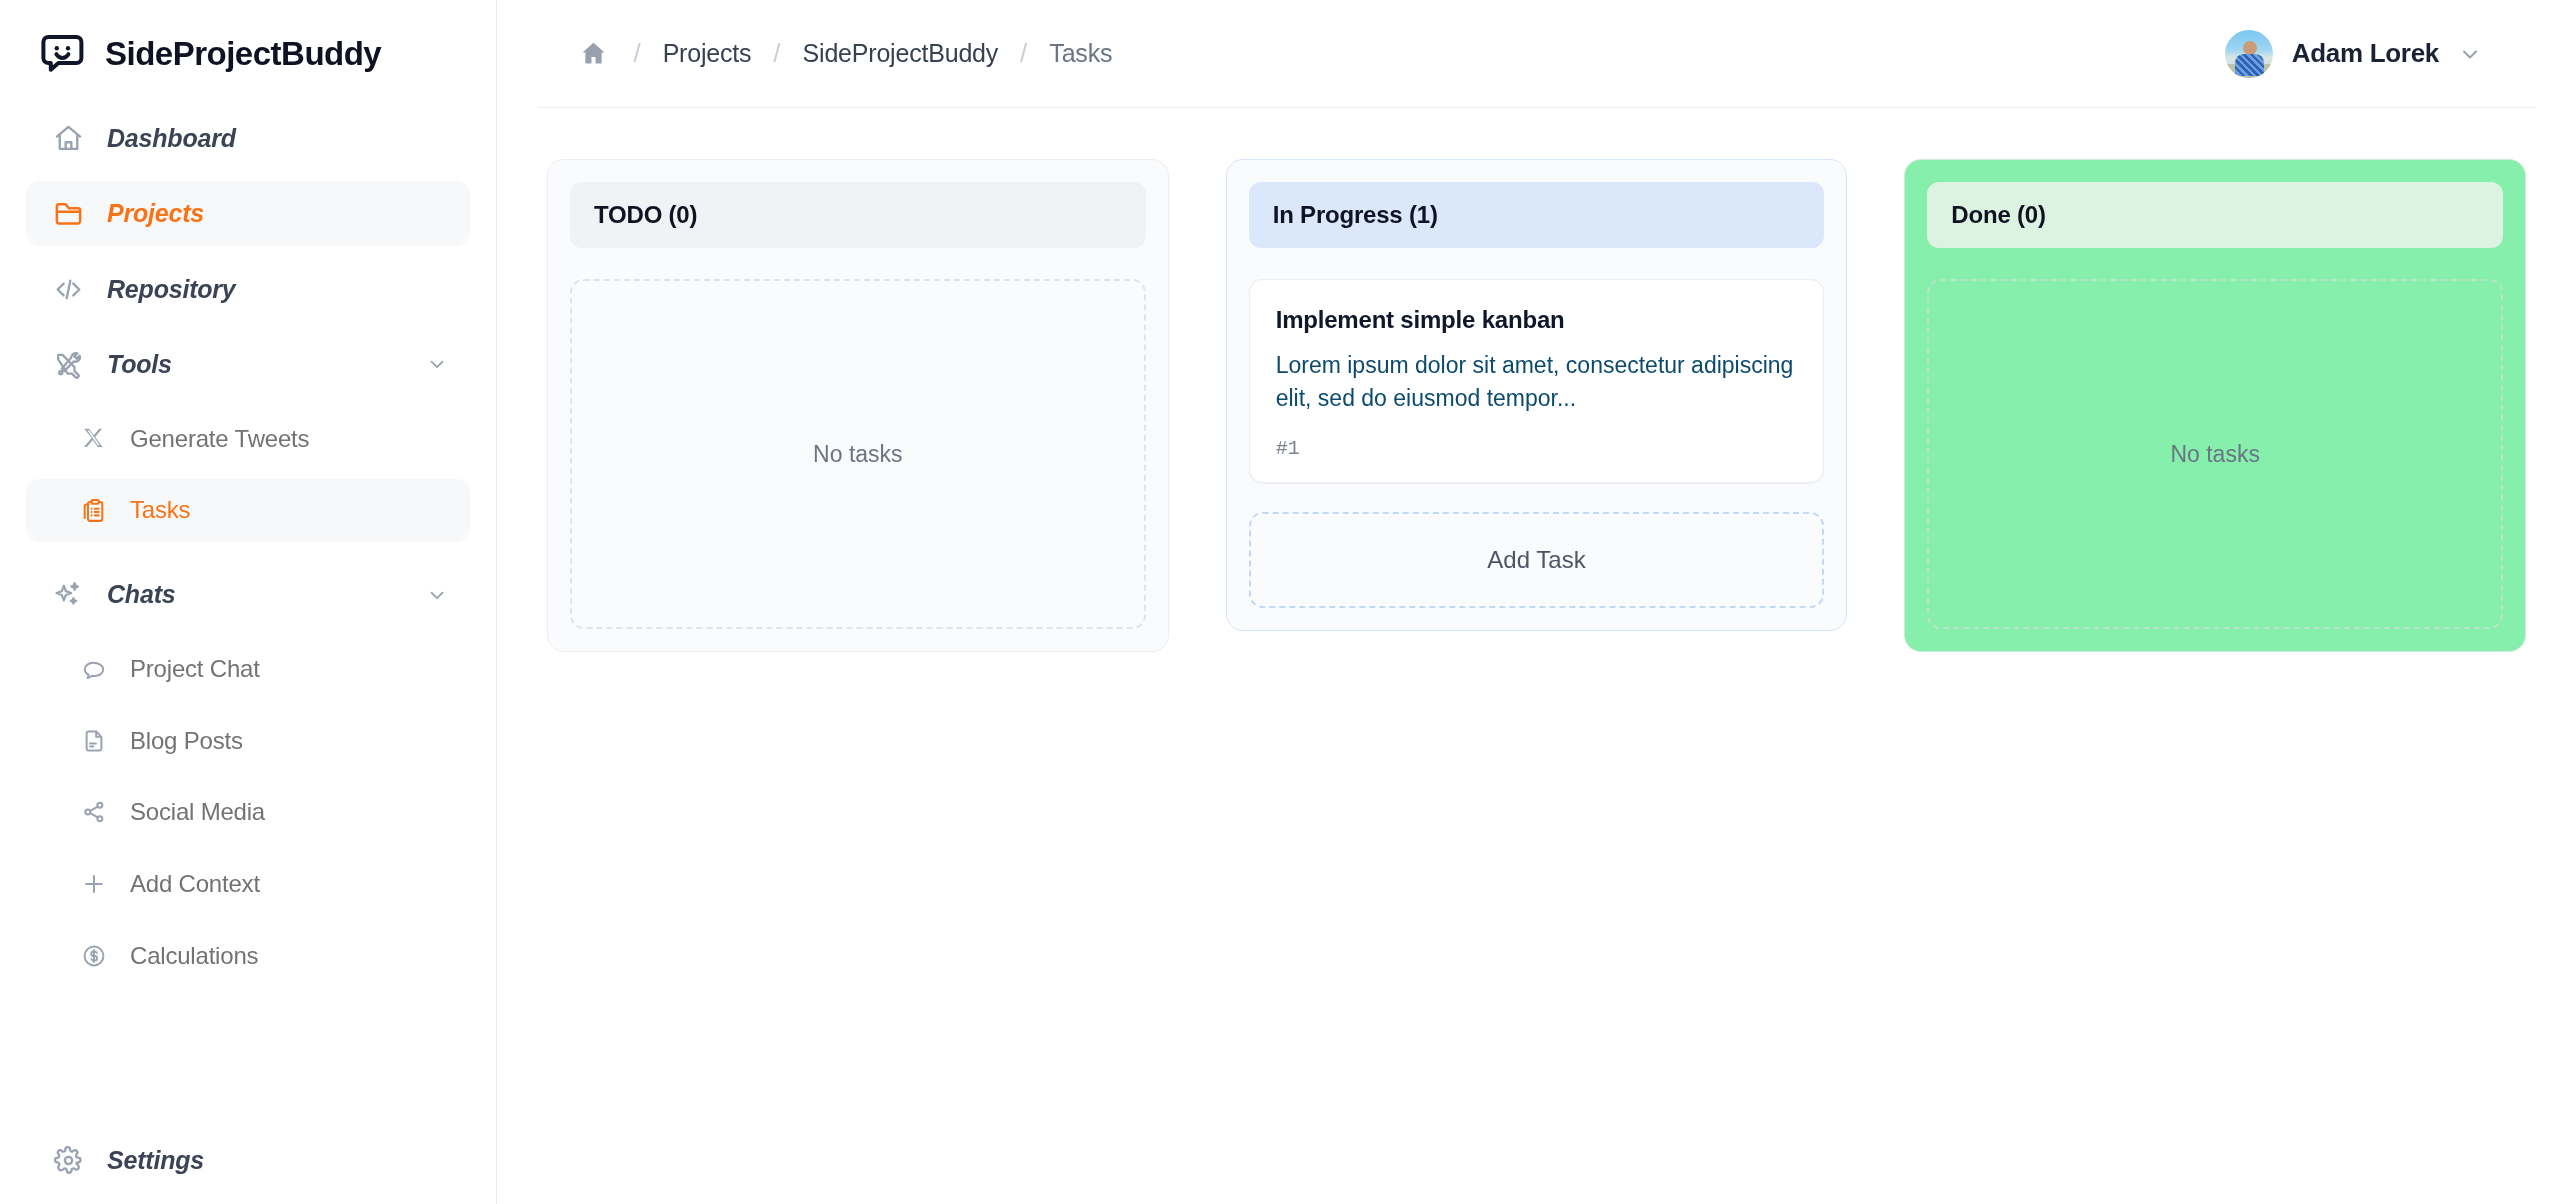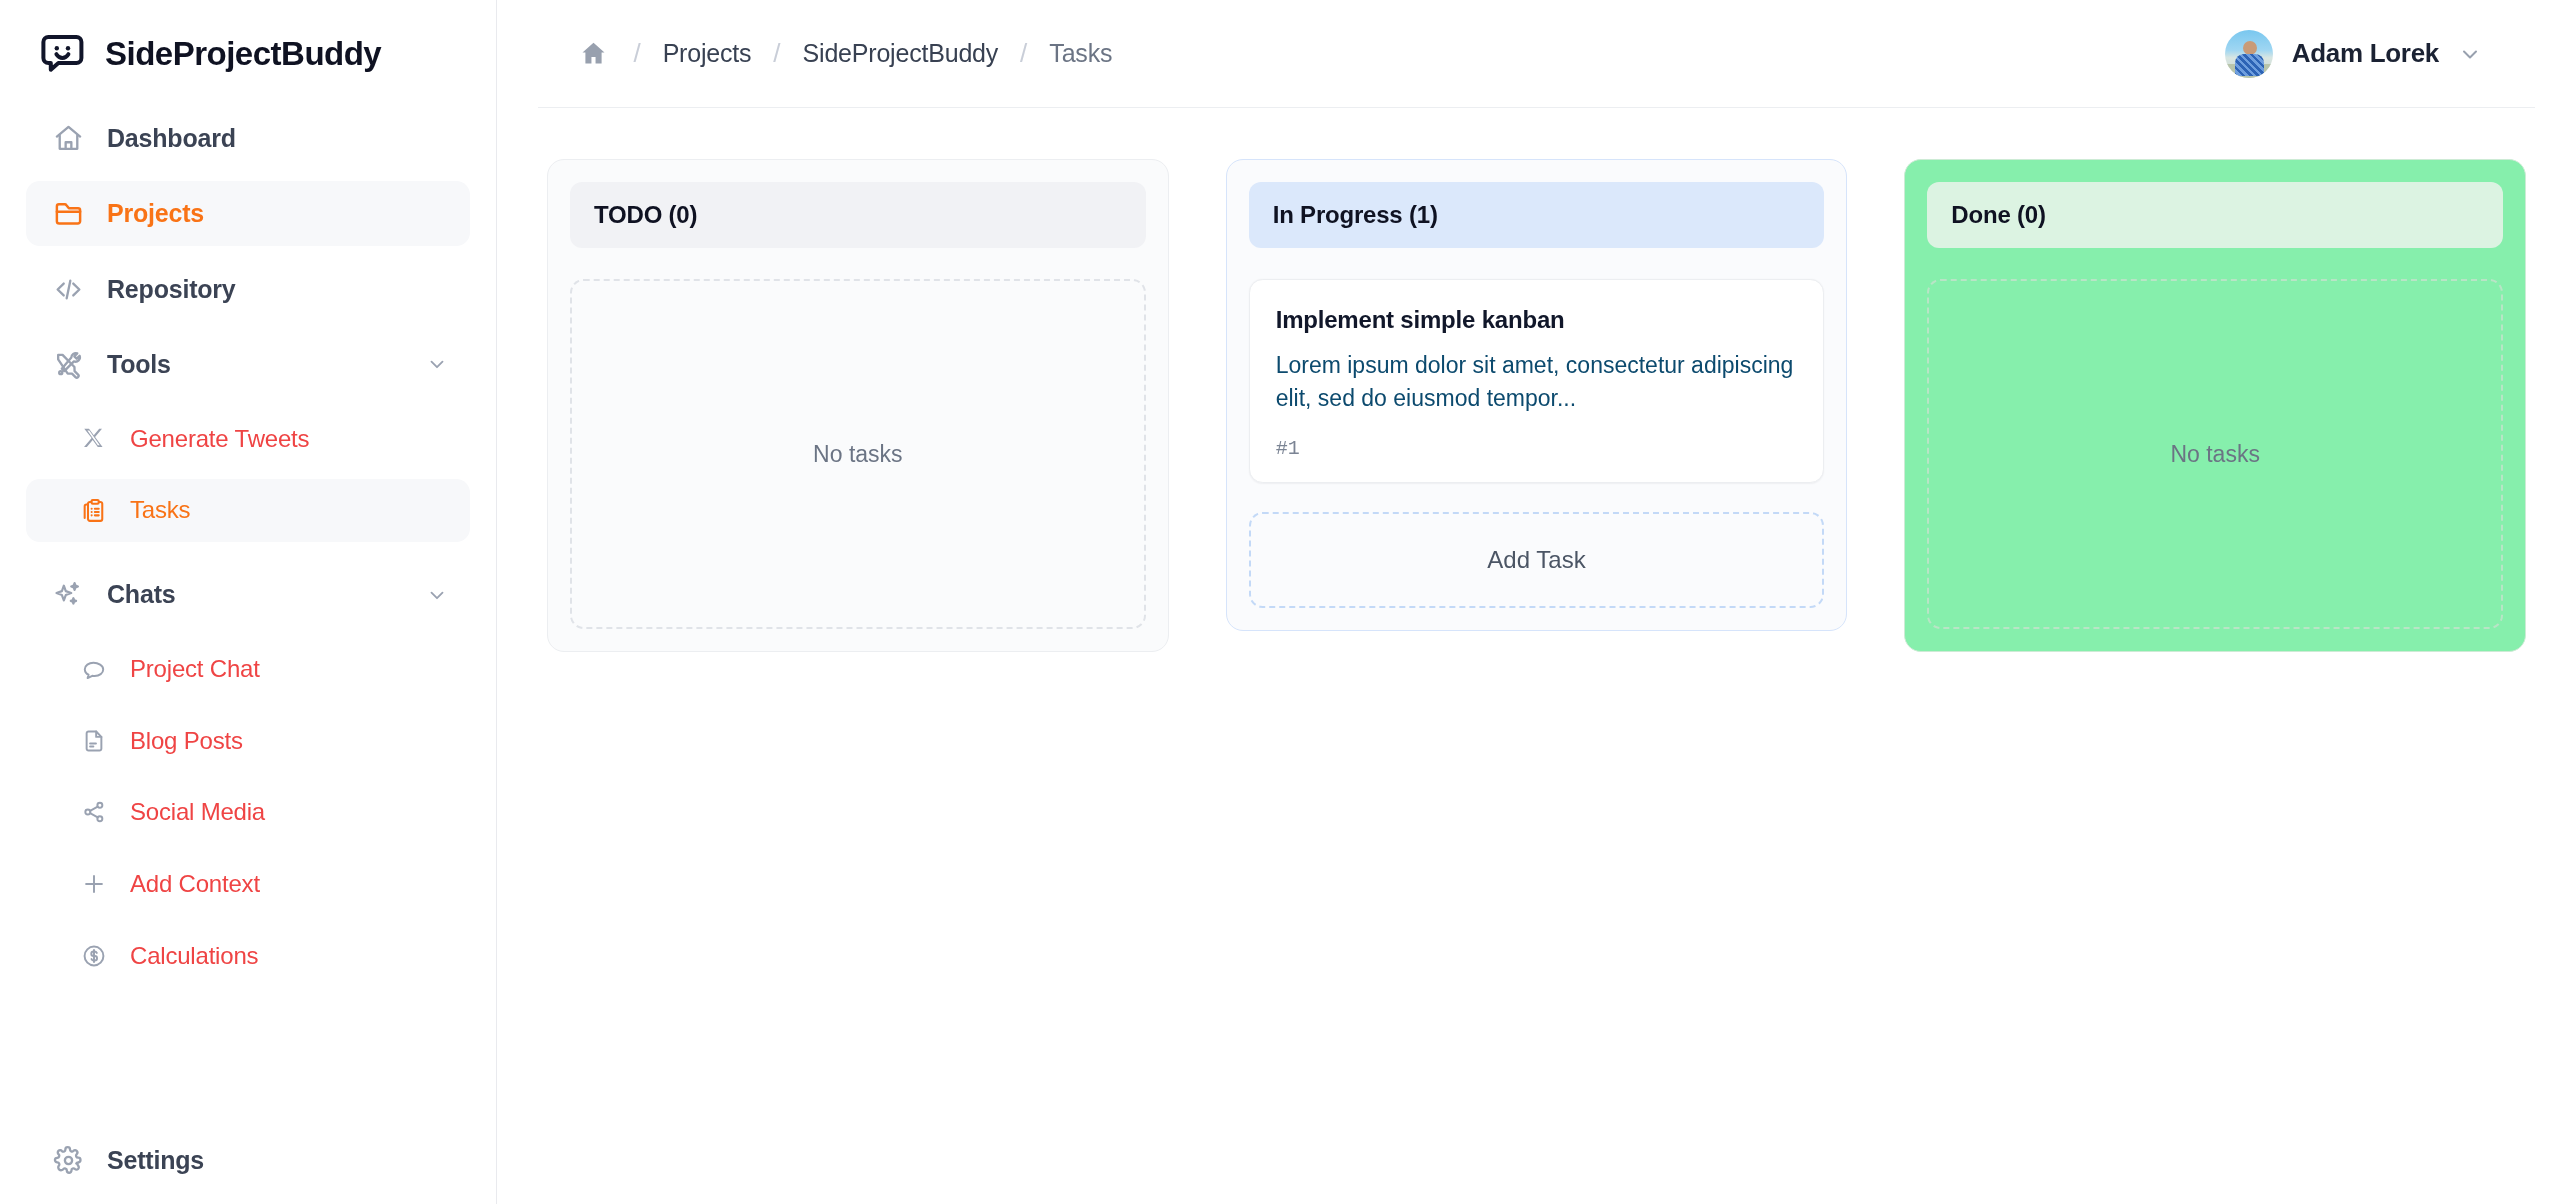--- a/index.html
+++ b/index.html
@@ -28,38 +28,38 @@
   .brand-name {
     font-size: 33px; font-weight: 700; color: #0f1222;
     letter-spacing: -0.5px; line-height: 1;
   }
 
   .nav { padding: 0 26px; }
   .nav-item {
     display: flex; align-items: center; gap: 22px;
     height: 65px; padding-left: 26px; padding-right: 20.6px;
     border-radius: 13.7px; margin-bottom: 10.3px;
-    cursor: pointer; position: relative;
+    cursor: pointer; position: relative; font-style: italic;
   }
   .nav-item .label {
     font-size: 25px; font-weight: 700; color: #3b4354;
     letter-spacing: -0.2px; white-space: nowrap;
   }
   .nav-item.active { background: #f7f8fa; }
   .nav-item.active .label { color: #f97316; font-weight: 700; }
   .nav-icon { width: 33px; height: 33px; flex: 0 0 33px; display:flex; align-items:center; justify-content:center; }
   .nav-icon svg { display:block; }
 
   .nav-sub {
     display: flex; align-items: center; gap: 22px;
     height: 63px; padding-left: 53px; padding-right: 20.6px;
     border-radius: 13.7px; margin-bottom: 8.6px; cursor: pointer;
   }
   .nav-sub .label {
-    font-size: 24px; font-weight: 400; color: #ef4444; letter-spacing: -0.2px;
+    font-size: 24px; font-weight: 400; color: #737373; letter-spacing: -0.2px;
     white-space: nowrap;
   }
   .nav-sub.active { background: #f7f8fa; }
   .nav-sub.active .label { color: #f97316; font-weight: 500; }
   .nav-sub .nav-icon { width: 29px; height: 29px; flex: 0 0 29px; }
 
   .chevron { margin-left: auto; width: 24px; height: 24px; display:flex; align-items:center; justify-content:center; }
 
   .group-gap { height: 12px; }
 

